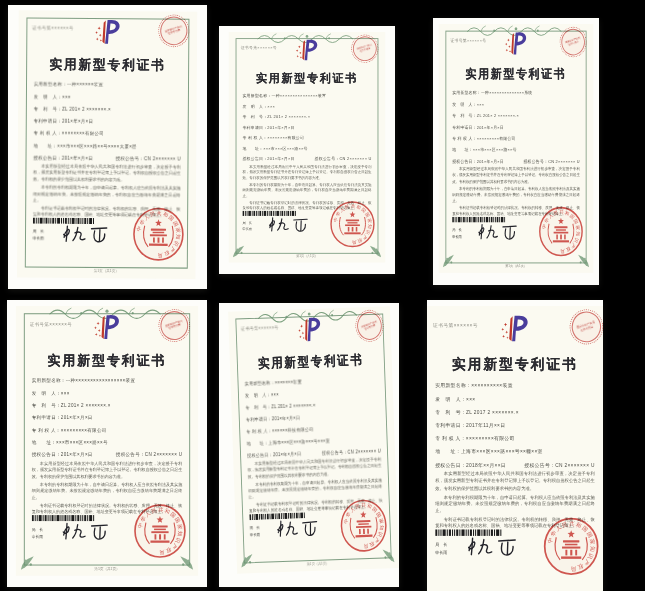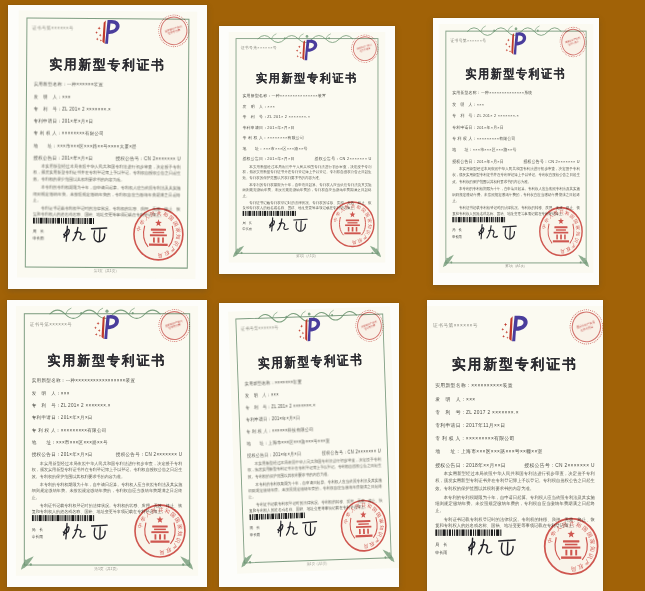--- a/index.html
+++ b/index.html
@@ -1,16 +1,16 @@
 <!DOCTYPE html>
 <html><head>
 <meta charset="utf-8">
 <style>
   html,body{margin:0;padding:0;background:#ffffff;font-family:"Liberation Sans",sans-serif;}
-  .canvas{position:relative;width:645px;height:591px;background:#a16207;overflow:hidden;}
+  .canvas{position:relative;width:645px;height:591px;background:#000000;overflow:hidden;}
 
   .photo{position:absolute;background:#fdfdfa;overflow:hidden;
          box-shadow:0 2px 6px rgba(70,68,60,.28),0 0 1px rgba(0,0,0,.18);}
   .c1{left:8px;top:5px;width:199px;height:284px;}
   .c2{left:219px;top:26px;width:176px;height:248px;}
   .c3{left:433px;top:18px;width:166px;height:267px;}
   .c4{left:7px;top:300px;width:200px;height:287px;}
   .c5{left:219px;top:303px;width:180px;height:284px;}
   .c6{left:427px;top:300px;width:176px;height:291px;}
 

